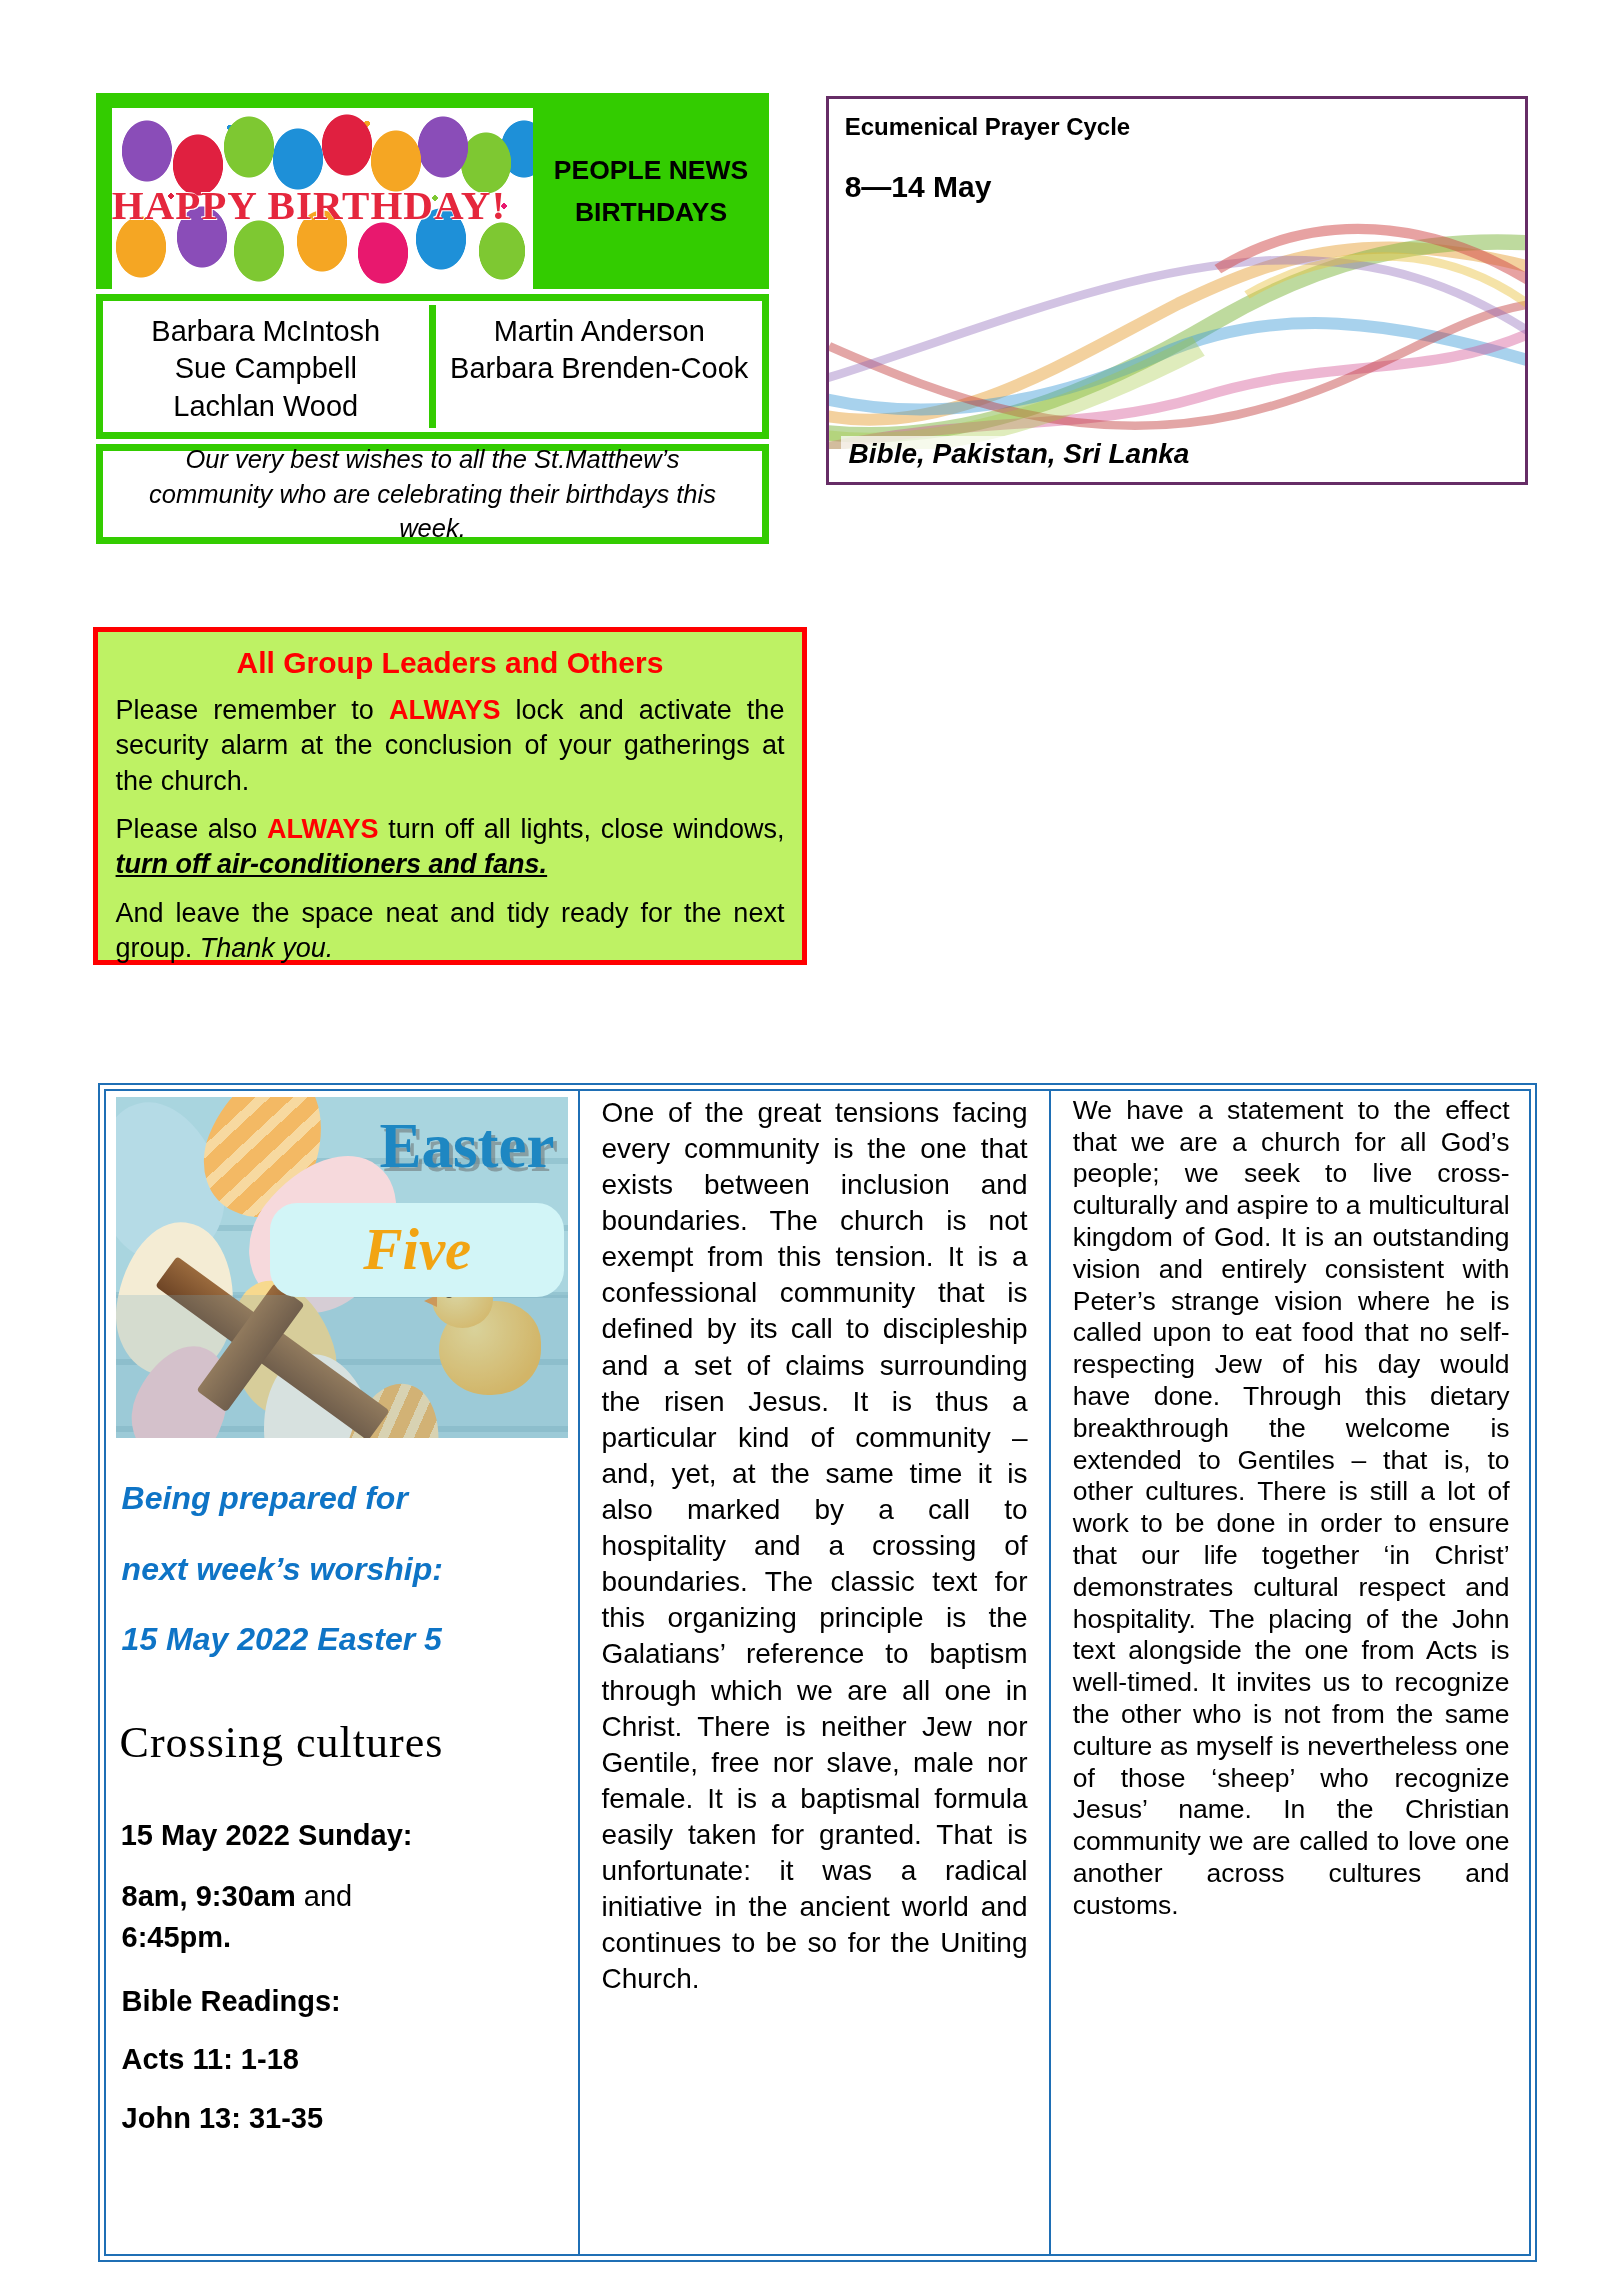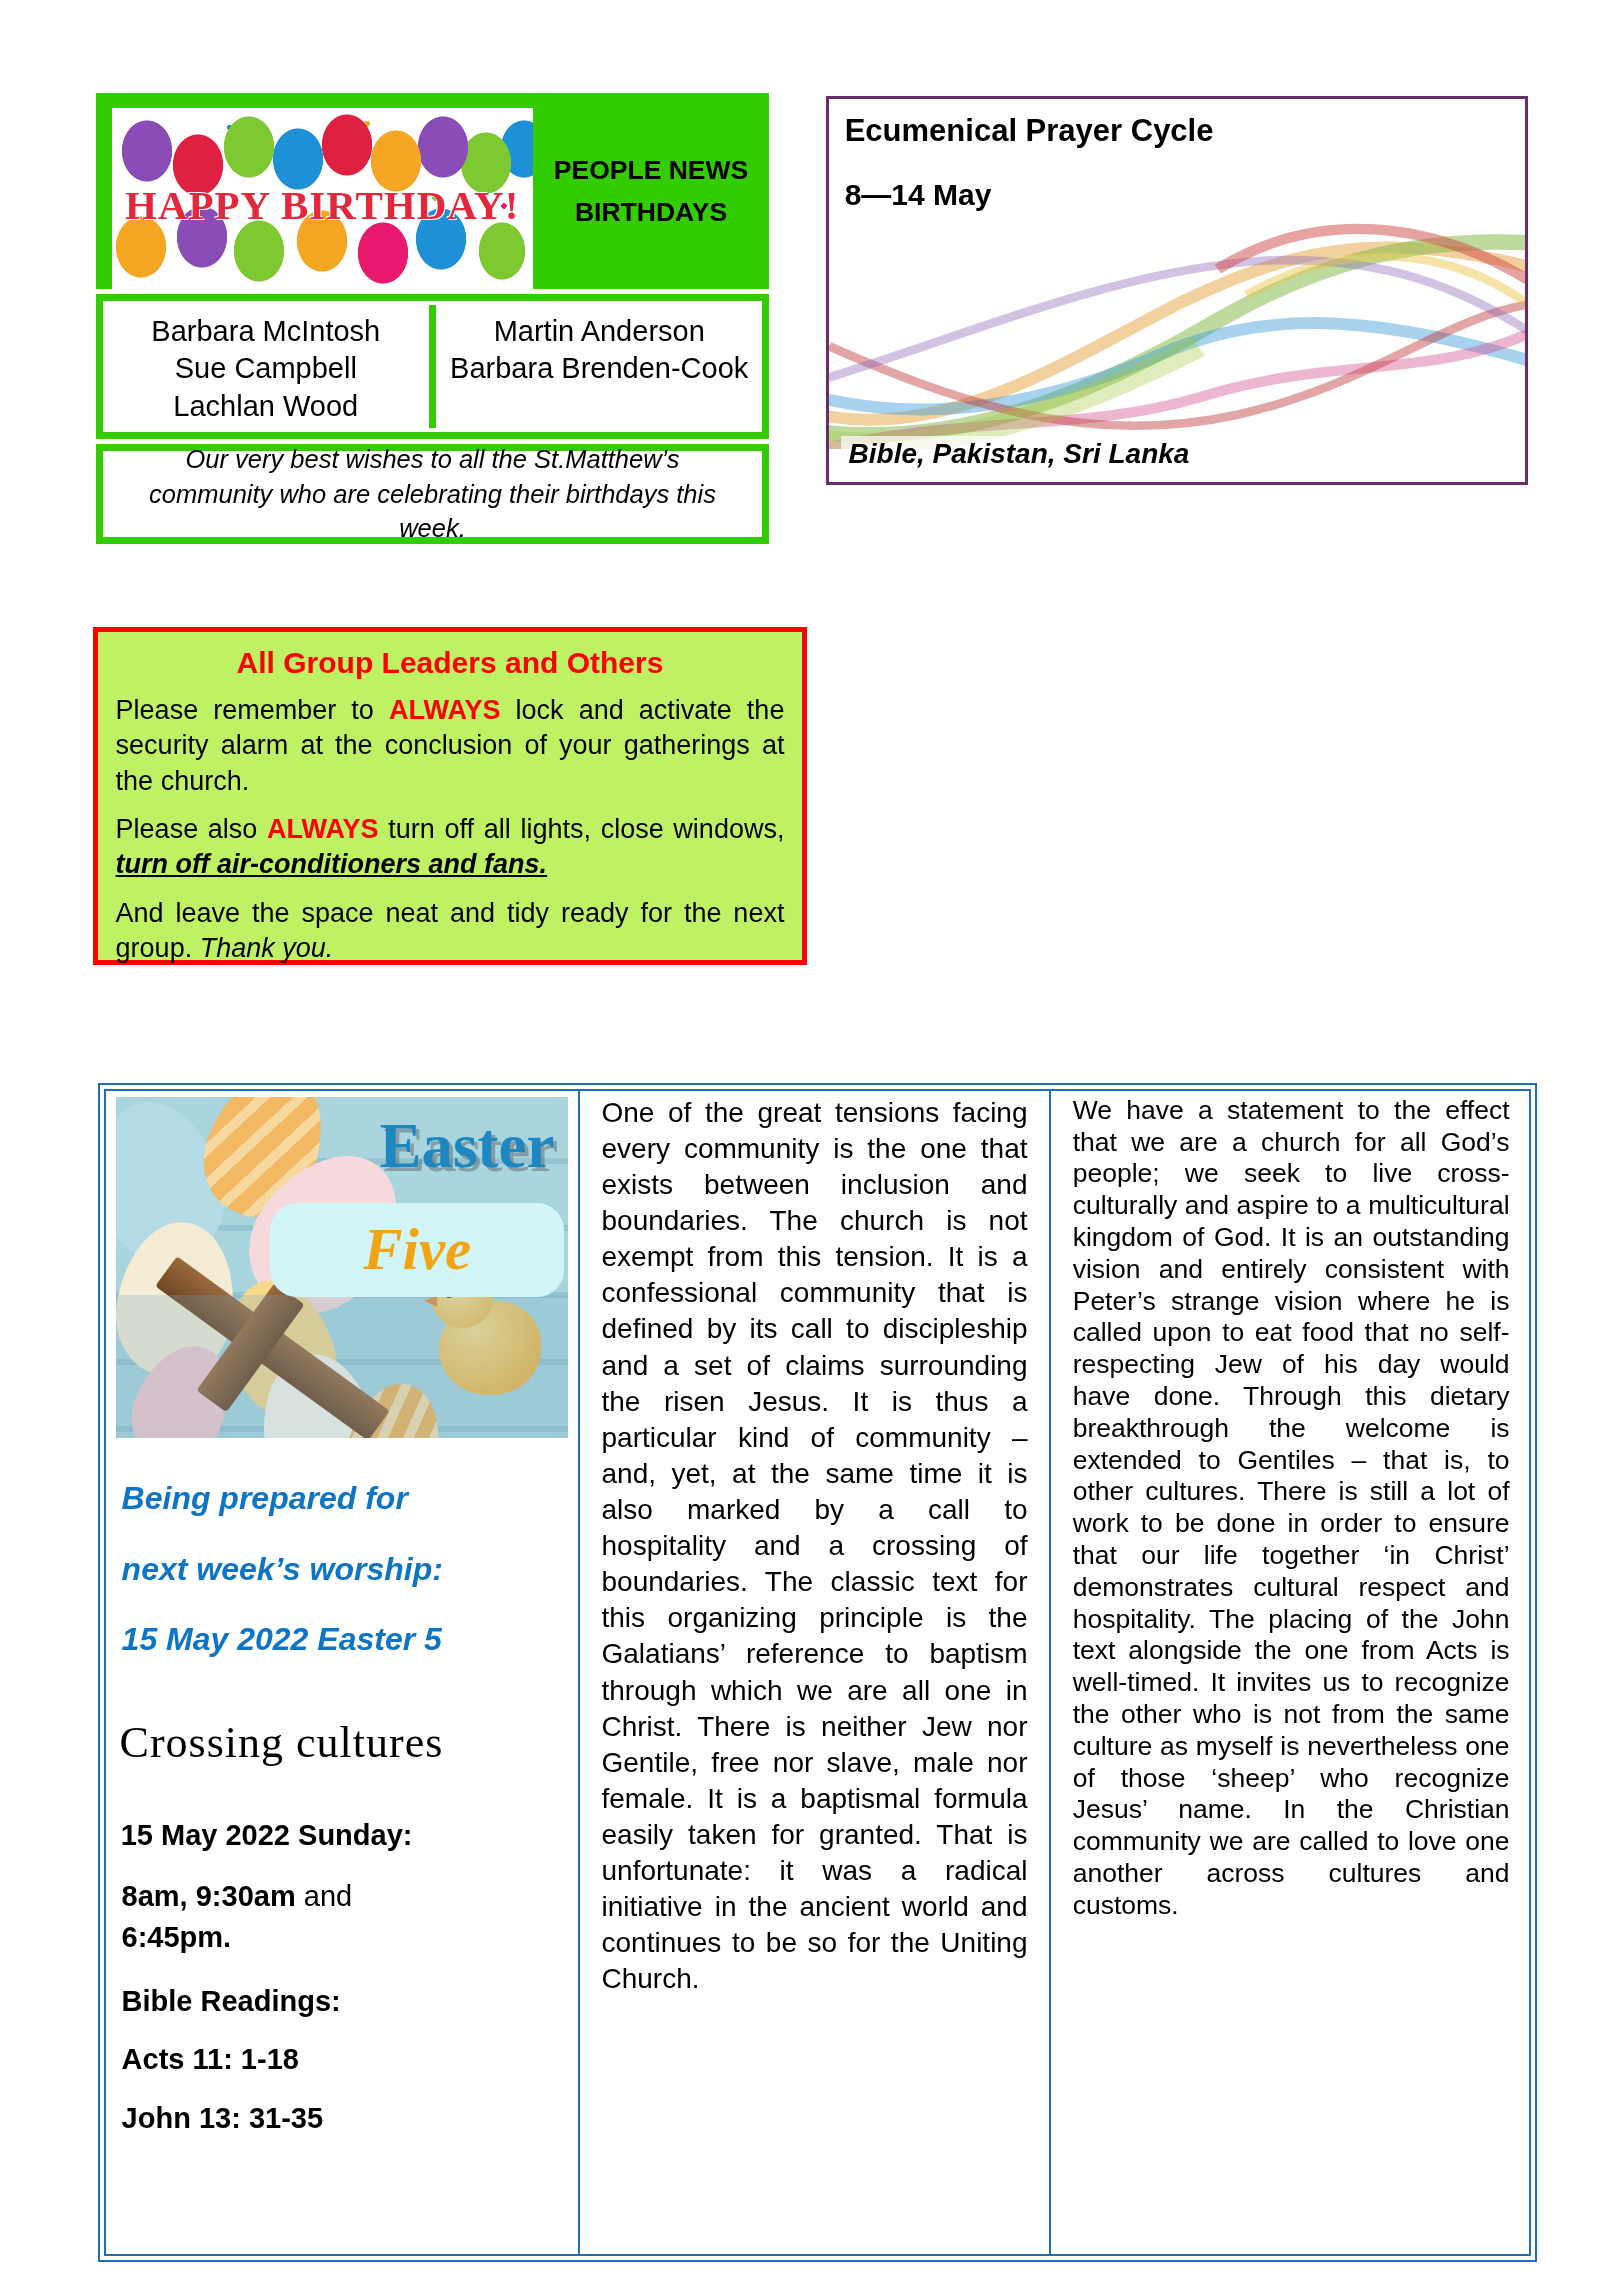--- a/index.html
+++ b/index.html
@@ -24,39 +24,39 @@
       radial-gradient(ellipse 25.5px 31px at 147px 143px,#7ec832 97%,transparent 100%),
       radial-gradient(ellipse 25.5px 31px at 210px 133px,#f5a623 97%,transparent 100%),
       radial-gradient(ellipse 25.5px 31px at 271px 145px,#e8186e 97%,transparent 100%),
       radial-gradient(ellipse 25.5px 31px at 329px 131px,#1e90d8 97%,transparent 100%),
       radial-gradient(ellipse 23.5px 29px at 390px 143px,#7ec832 97%,transparent 100%),
       radial-gradient(circle 2.9px at 59px 88px,#e02040 100%,transparent 100%),
       radial-gradient(circle 2.9px at 118px 19.6px,#1e90d8 100%,transparent 100%),
       radial-gradient(circle 2.9px at 255px 15.7px,#f5a623 100%,transparent 100%),
       radial-gradient(circle 2.9px at 323px 90px,#7ec832 100%,transparent 100%),
       radial-gradient(circle 2.9px at 392px 98px,#e8186e 100%,transparent 100%);
-    display:flex;align-items:center;justify-content:center;}
+    display:flex;align-items:center;}
   .hb-text{font-family:"Liberation Serif",serif;font-weight:bold;font-size:41px;color:#e5273d;
     letter-spacing:1px;z-index:2;text-shadow:1px 1px 0 #fff,-1px -1px 0 #fff;}
   .bd-title{position:absolute;left:437px;top:0;width:236px;height:100%;
     display:flex;flex-direction:column;align-items:center;justify-content:center;
     font-weight:bold;font-size:26.5px;line-height:1.6;text-align:center;}
   .bd-names{position:absolute;left:96px;top:294px;width:673px;height:145px;background:#fff;
     border:7.8px solid #33cc00;box-sizing:border-box;display:flex;}
   .names-col{flex:1;display:flex;flex-direction:column;align-items:center;padding-top:11.8px;
     font-size:29px;line-height:1.3;text-align:center;}
   .names-divider{width:7.8px;background:#33cc00;margin:3.9px 0;}
   .bd-wishes{position:absolute;left:96px;top:444px;width:673px;height:100px;background:#fff;
     border:7.8px solid #33cc00;box-sizing:border-box;display:flex;align-items:center;justify-content:center;}
   .bd-wishes p{margin:0;padding:0 21.6px;font-style:italic;font-size:25.5px;line-height:1.35;text-align:center;}
 
   
   .prayer-box{position:absolute;left:826px;top:96px;width:702px;height:389px;background:#fff;
     border:3.9px solid #662d66;box-sizing:border-box;overflow:hidden;}
-  .prayer-box h2{margin:13.7px 0 0 15.7px;font-size:31px;font-weight:bold;position:relative;z-index:2;}
+  .prayer-box h2{margin:13.7px 0 0 15.7px;font-size:24px;font-weight:bold;position:relative;z-index:2;}
   .prayer-date{margin:29px 0 0 15.7px;font-size:30px;font-weight:bold;position:relative;z-index:2;}
   .waves-svg{position:absolute;left:0;bottom:33px;width:100%;height:257px;z-index:1;}
   .prayer-countries{position:absolute;left:11.8px;bottom:9.8px;z-index:3;font-size:28px;font-weight:bold;
     font-style:italic;background:rgba(255,255,255,0.72);padding:2px 7.8px;}
 
   
   .alert-box{position:absolute;left:93px;top:627px;width:714px;height:338px;background:#bef264;
     border:5.9px solid #ff0000;box-sizing:border-box;padding:9.8px 17.6px;}
   .alert-box h2{margin:3.9px 0 9.8px 0;text-align:center;color:#ff0000;font-size:30px;font-weight:bold;}
   .alert-box p{margin:13.7px 0;font-size:27px;line-height:1.3;text-align:justify;}

